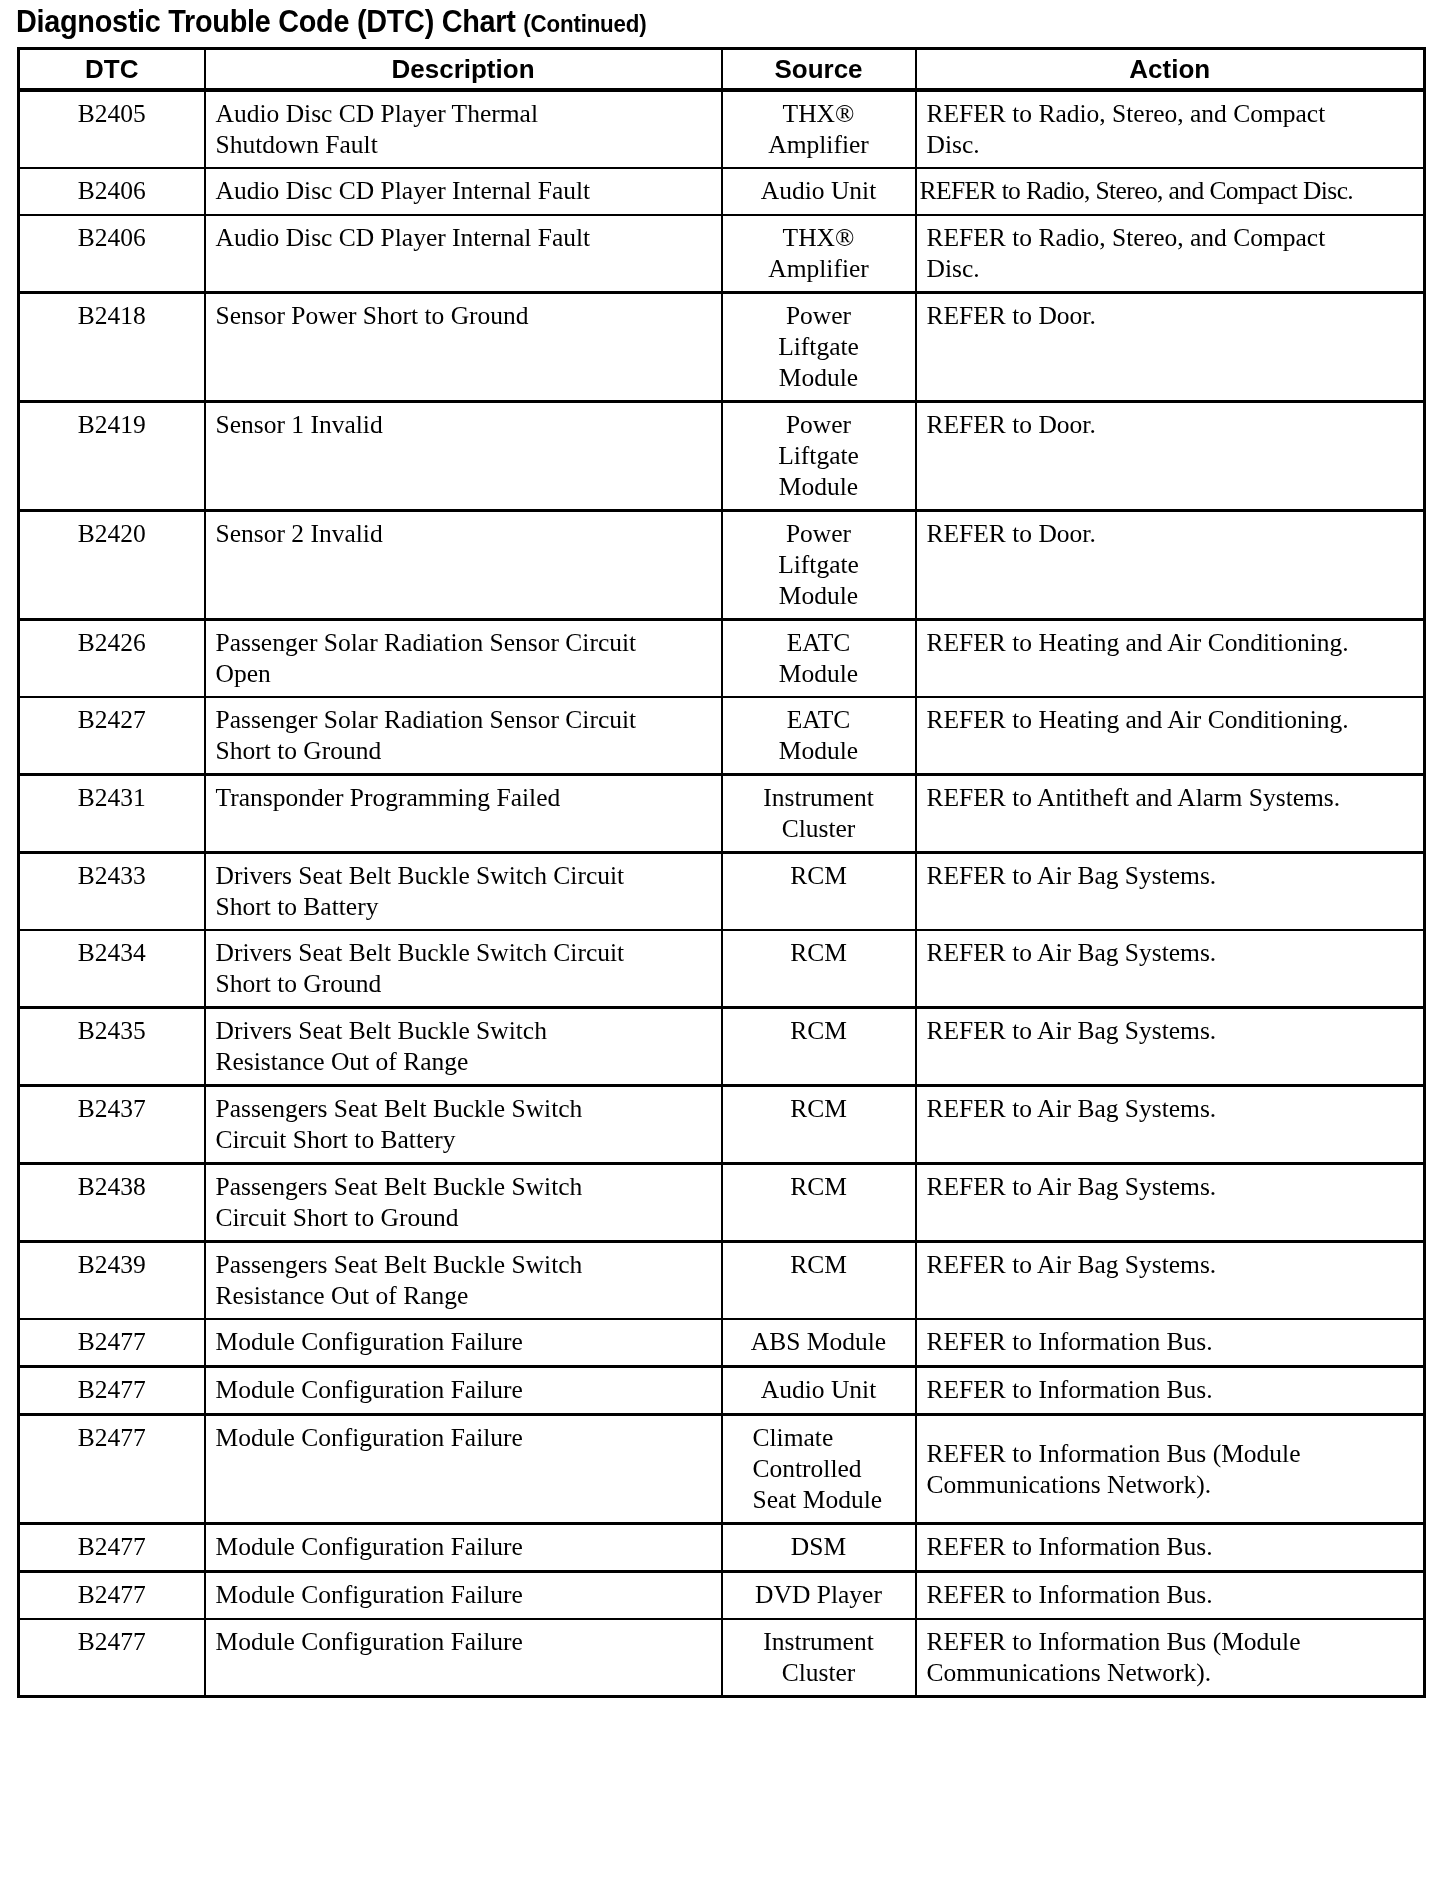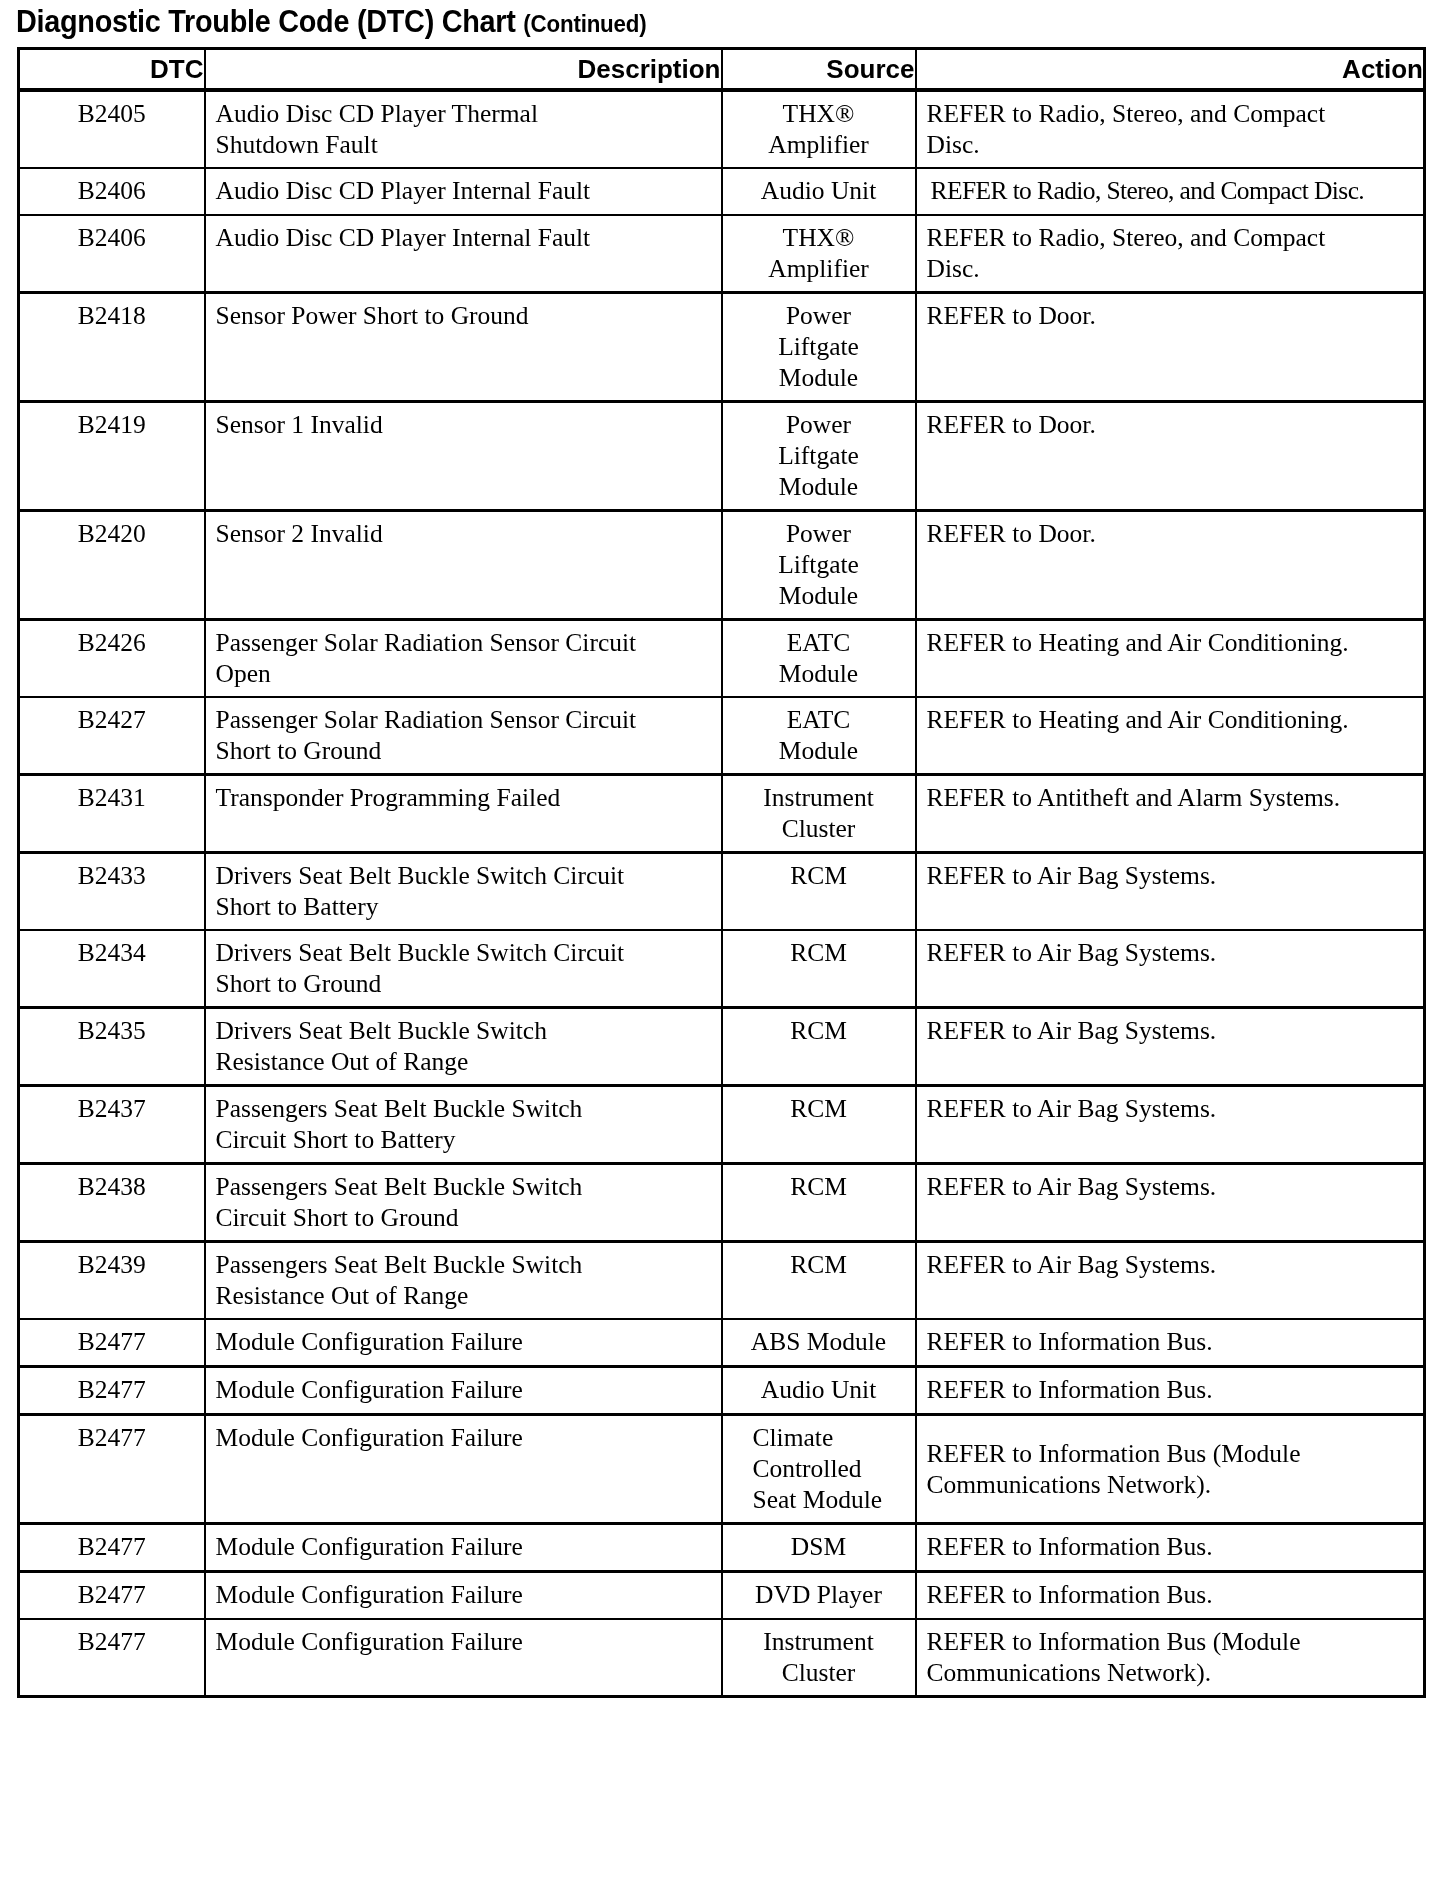--- a/index.html
+++ b/index.html
@@ -19,40 +19,40 @@
     table-layout: fixed;
     border: 3px solid #000;
   }
   table.dtc col.c-dtc { width: 186px; }
   table.dtc col.c-desc { width: 517px; }
   table.dtc col.c-src { width: 194px; }
   table.dtc col.c-act { width: 509px; }
   table.dtc th {
     font-family: "Liberation Sans", sans-serif; font-weight: bold;
     font-size: 26px; height: 38px; padding: 0;
-    text-align: right; vertical-align: middle;
+    text-align: center; vertical-align: middle;
     border-left: 2px solid #000; border-right: 2px solid #000;
     border-bottom: 4px solid #000;
   }
   table.dtc td {
     font-family: "Liberation Serif", serif;
     font-size: 25.5px; line-height: 31px;
     vertical-align: top;
     padding: 6px 10px 0 10px;
     border-left: 2px solid #000; border-right: 2px solid #000;
     border-top: 3px solid #000;
     overflow: hidden;
   }
   table.dtc tr.thin td { border-top-width: 2px; }
   td.code { text-align: center; }
   td.desc { padding-left: 17px; }
   td.src { text-align: center; padding-left: 4px; padding-right: 4px; }
   td.src.left { text-align: left; padding-left: 30px; }
   td.act { padding-left: 14px; }
-  td.act.tight { padding-left: 14px; padding-right: 2px; letter-spacing: -0.6px; }
+  td.act.tight { padding-left: 3px; padding-right: 2px; letter-spacing: -0.6px; }
   td.act.mid { vertical-align: middle; padding-top: 0; }
   .line { display: block; }
   tr.h1 td { height: 39px; }
   tr.h2 td { height: 69px; }
   tr.h3 td { height: 100px; }
 </style>
 </head>
 <body>
 
 <div class="title"><span>Diagnostic Trouble Code (DTC) Chart</span> <span class="cont">(Continued)</span></div>

